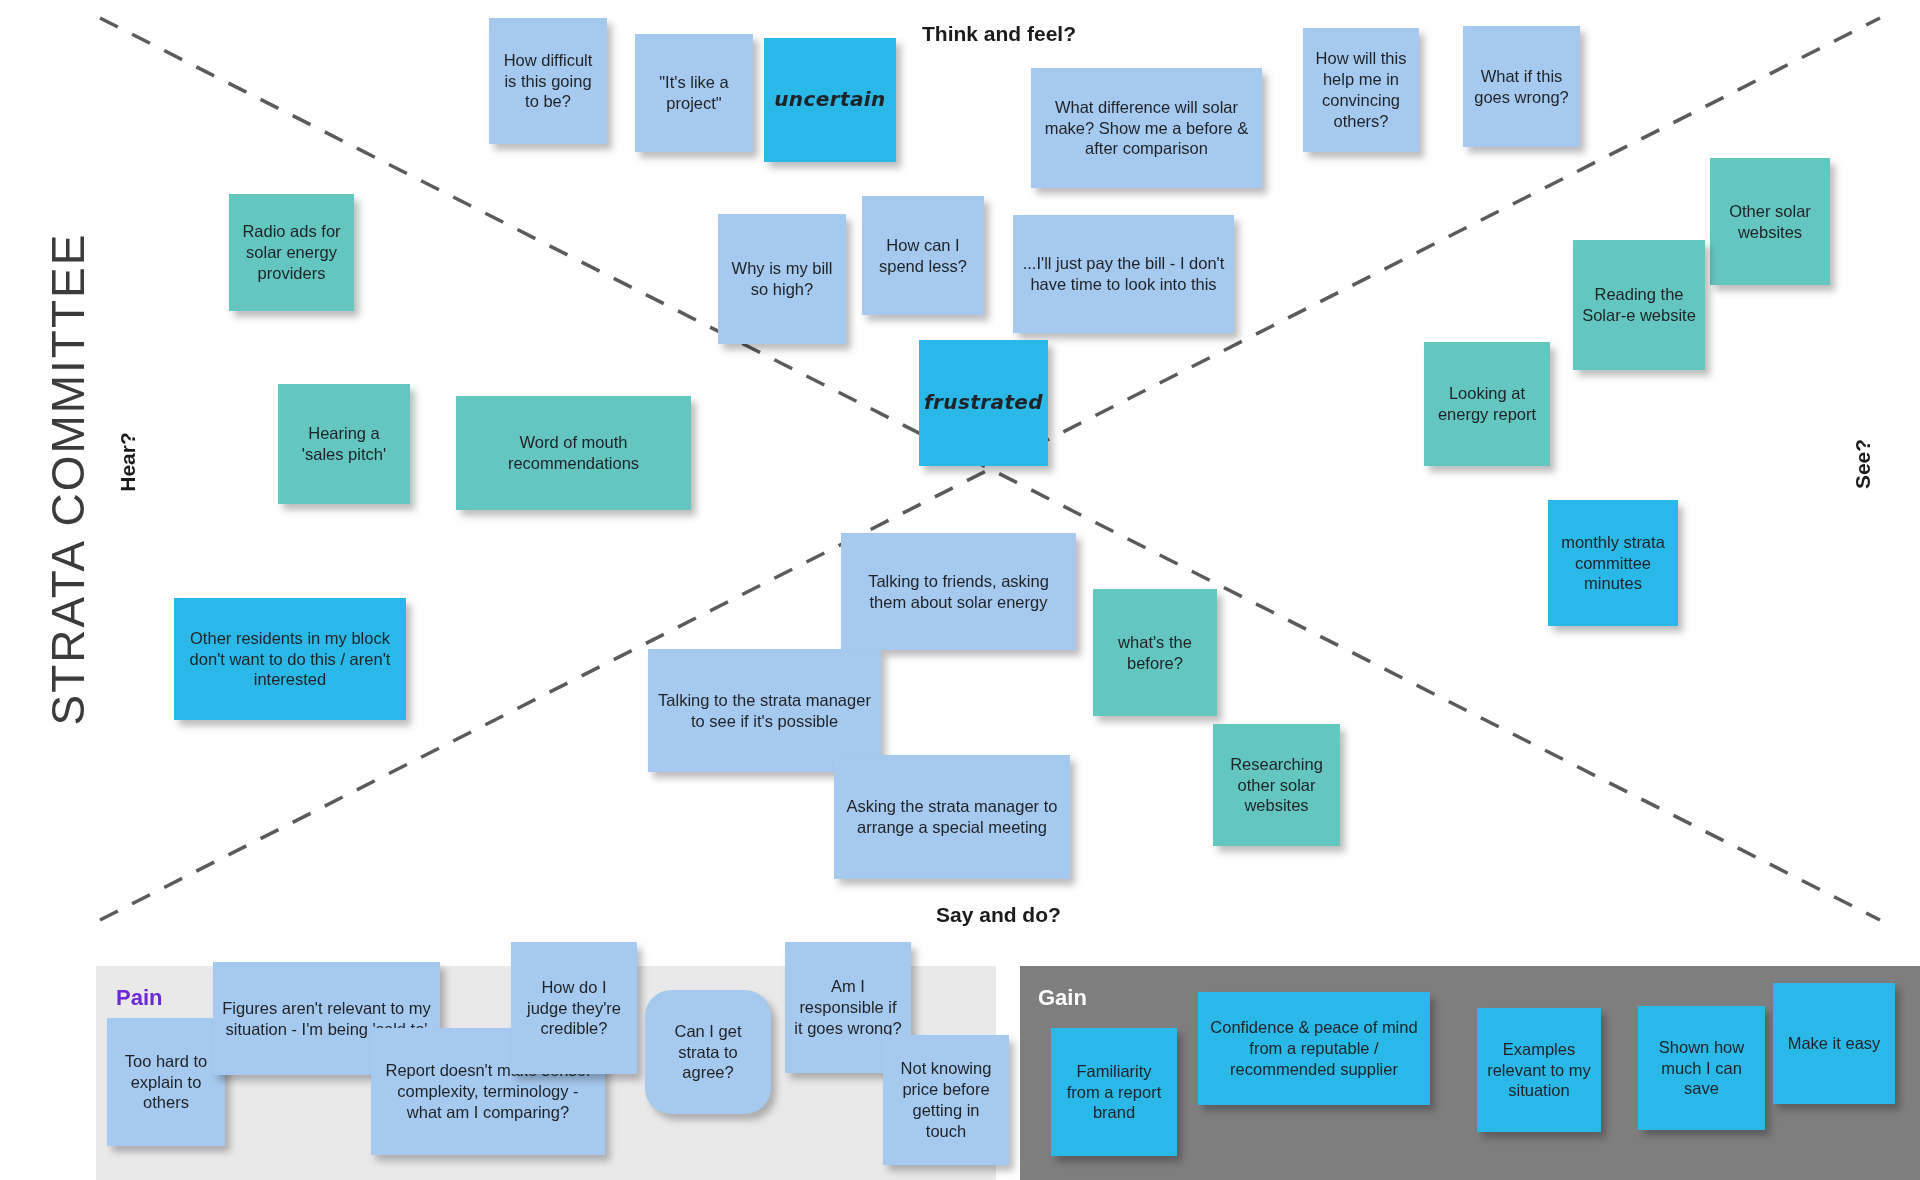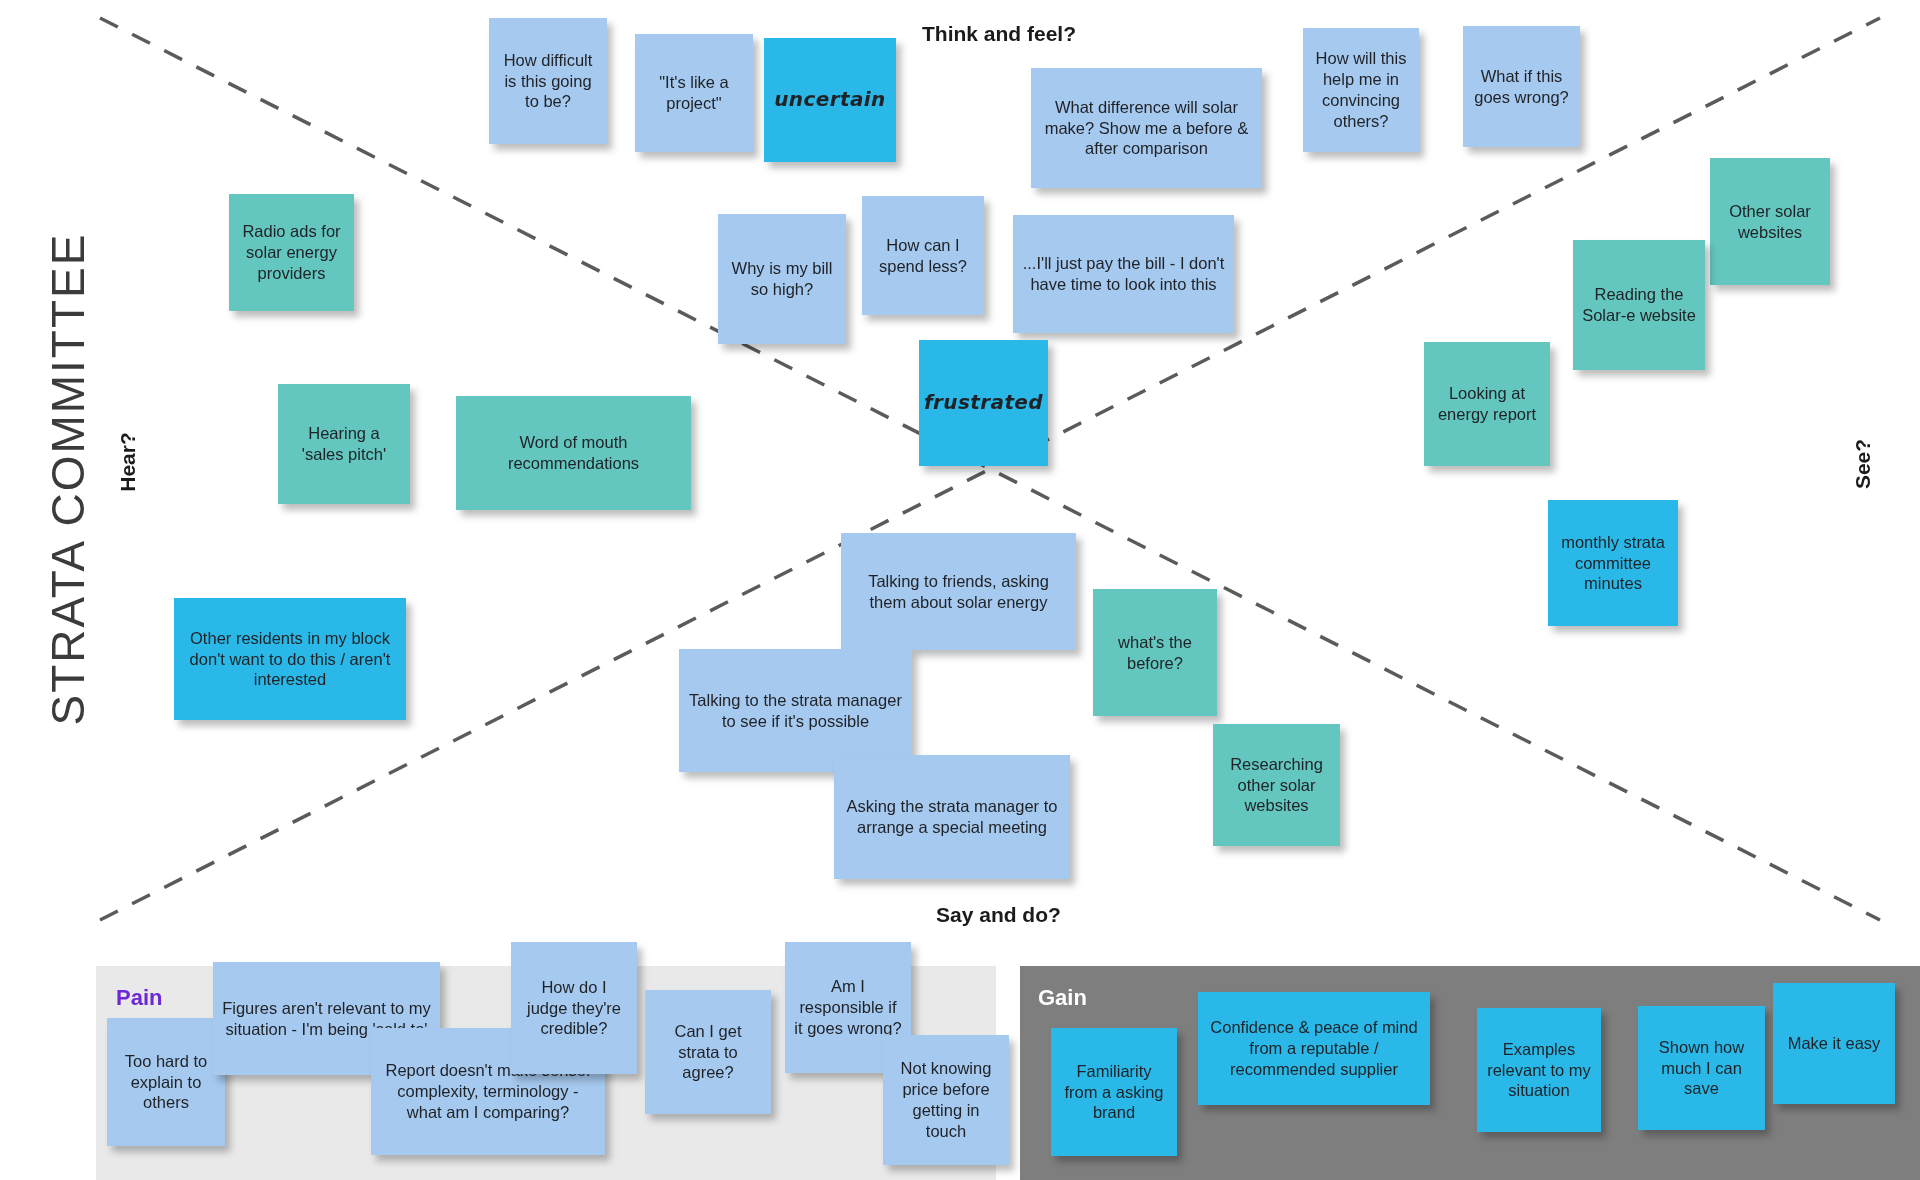--- a/index.html
+++ b/index.html
@@ -142,47 +142,47 @@
   <div class="note teal" style="left:1573px; top:240px; width:132px; height:130px;">Reading the Solar-e website</div>
 
   <div class="note teal" style="left:1424px; top:342px; width:126px; height:124px;">Looking at energy report</div>
 
   <div class="note cyan" style="left:1548px; top:500px; width:130px; height:126px;">monthly strata committee minutes</div>
 
   <div class="note blue" style="left:841px; top:533px; width:235px; height:117px;">Talking to friends, asking them about solar energy</div>
 
   <div class="note teal" style="left:1093px; top:589px; width:124px; height:127px;">what's the before?</div>
 
-  <div class="note blue" style="left:679px; top:649px; width:233px; height:123px;text-align:center;">Talking to the strata manager to see if it's possible</div>
+  <div class="note blue" style="left:648px; top:649px; width:233px; height:123px;text-align:center;">Talking to the strata manager to see if it's possible</div>
 
   <div class="note blue" style="left:834px; top:755px; width:236px; height:124px;">Asking the strata manager to arrange a special meeting</div>
 
   <div class="note teal" style="left:1213px; top:724px; width:127px; height:122px;">Researching other solar websites</div>
 
   <div class="panel" id="pain-panel" style="left:96px; top:966px; width:900px; height:214px;"></div>
   <div class="panel-title" id="pain-title" style="left:116px; top:985px;">Pain</div>
 
   <div class="note blue" style="left:107px; top:1018px; width:118px; height:128px;">Too hard to explain to others</div>
 
   <div class="note blue" style="left:213px; top:962px; width:227px; height:113px;">Figures aren't relevant to my situation - I'm being 'sold to'</div>
 
   <div class="note blue" style="left:371px; top:1028px; width:234px; height:127px;">Report doesn't make sense: complexity, terminology - what am I comparing?</div>
 
   <div class="note blue" style="left:511px; top:942px; width:126px; height:132px;">How do I judge they're credible?</div>
 
-  <div class="note blue" style="left:645px; top:990px; width:126px; height:124px;">Can I get strata to agree?</div>
+  <div class="note blue" style="left:645px; top:990px; width:126px; height:124px;border-radius:26px;">Can I get strata to agree?</div>
 
   <div class="note blue" style="left:785px; top:942px; width:126px; height:131px;">Am I responsible if it goes wrong?</div>
 
   <div class="note blue" style="left:883px; top:1035px; width:126px; height:130px;">Not knowing price before getting in touch</div>
 
   <div class="panel" id="gain-panel" style="left:1020px; top:966px; width:900px; height:214px;"></div>
   <div class="panel-title" id="gain-title" style="left:1038px; top:985px;">Gain</div>
 
-  <div class="note cyan" style="left:1051px; top:1028px; width:126px; height:128px;">Familiarity from a asking brand</div>
+  <div class="note cyan" style="left:1051px; top:1028px; width:126px; height:128px;">Familiarity from a report brand</div>
 
   <div class="note cyan" style="left:1198px; top:992px; width:232px; height:113px;">Confidence &amp; peace of mind from a reputable / recommended supplier</div>
 
   <div class="note cyan" style="left:1477px; top:1008px; width:124px; height:124px;">Examples relevant to my situation</div>
 
   <div class="note cyan" style="left:1638px; top:1006px; width:127px; height:124px;">Shown how much I can save</div>
 
   <div class="note cyan" style="left:1773px; top:983px; width:122px; height:121px;">Make it easy</div>
 
 </div>

